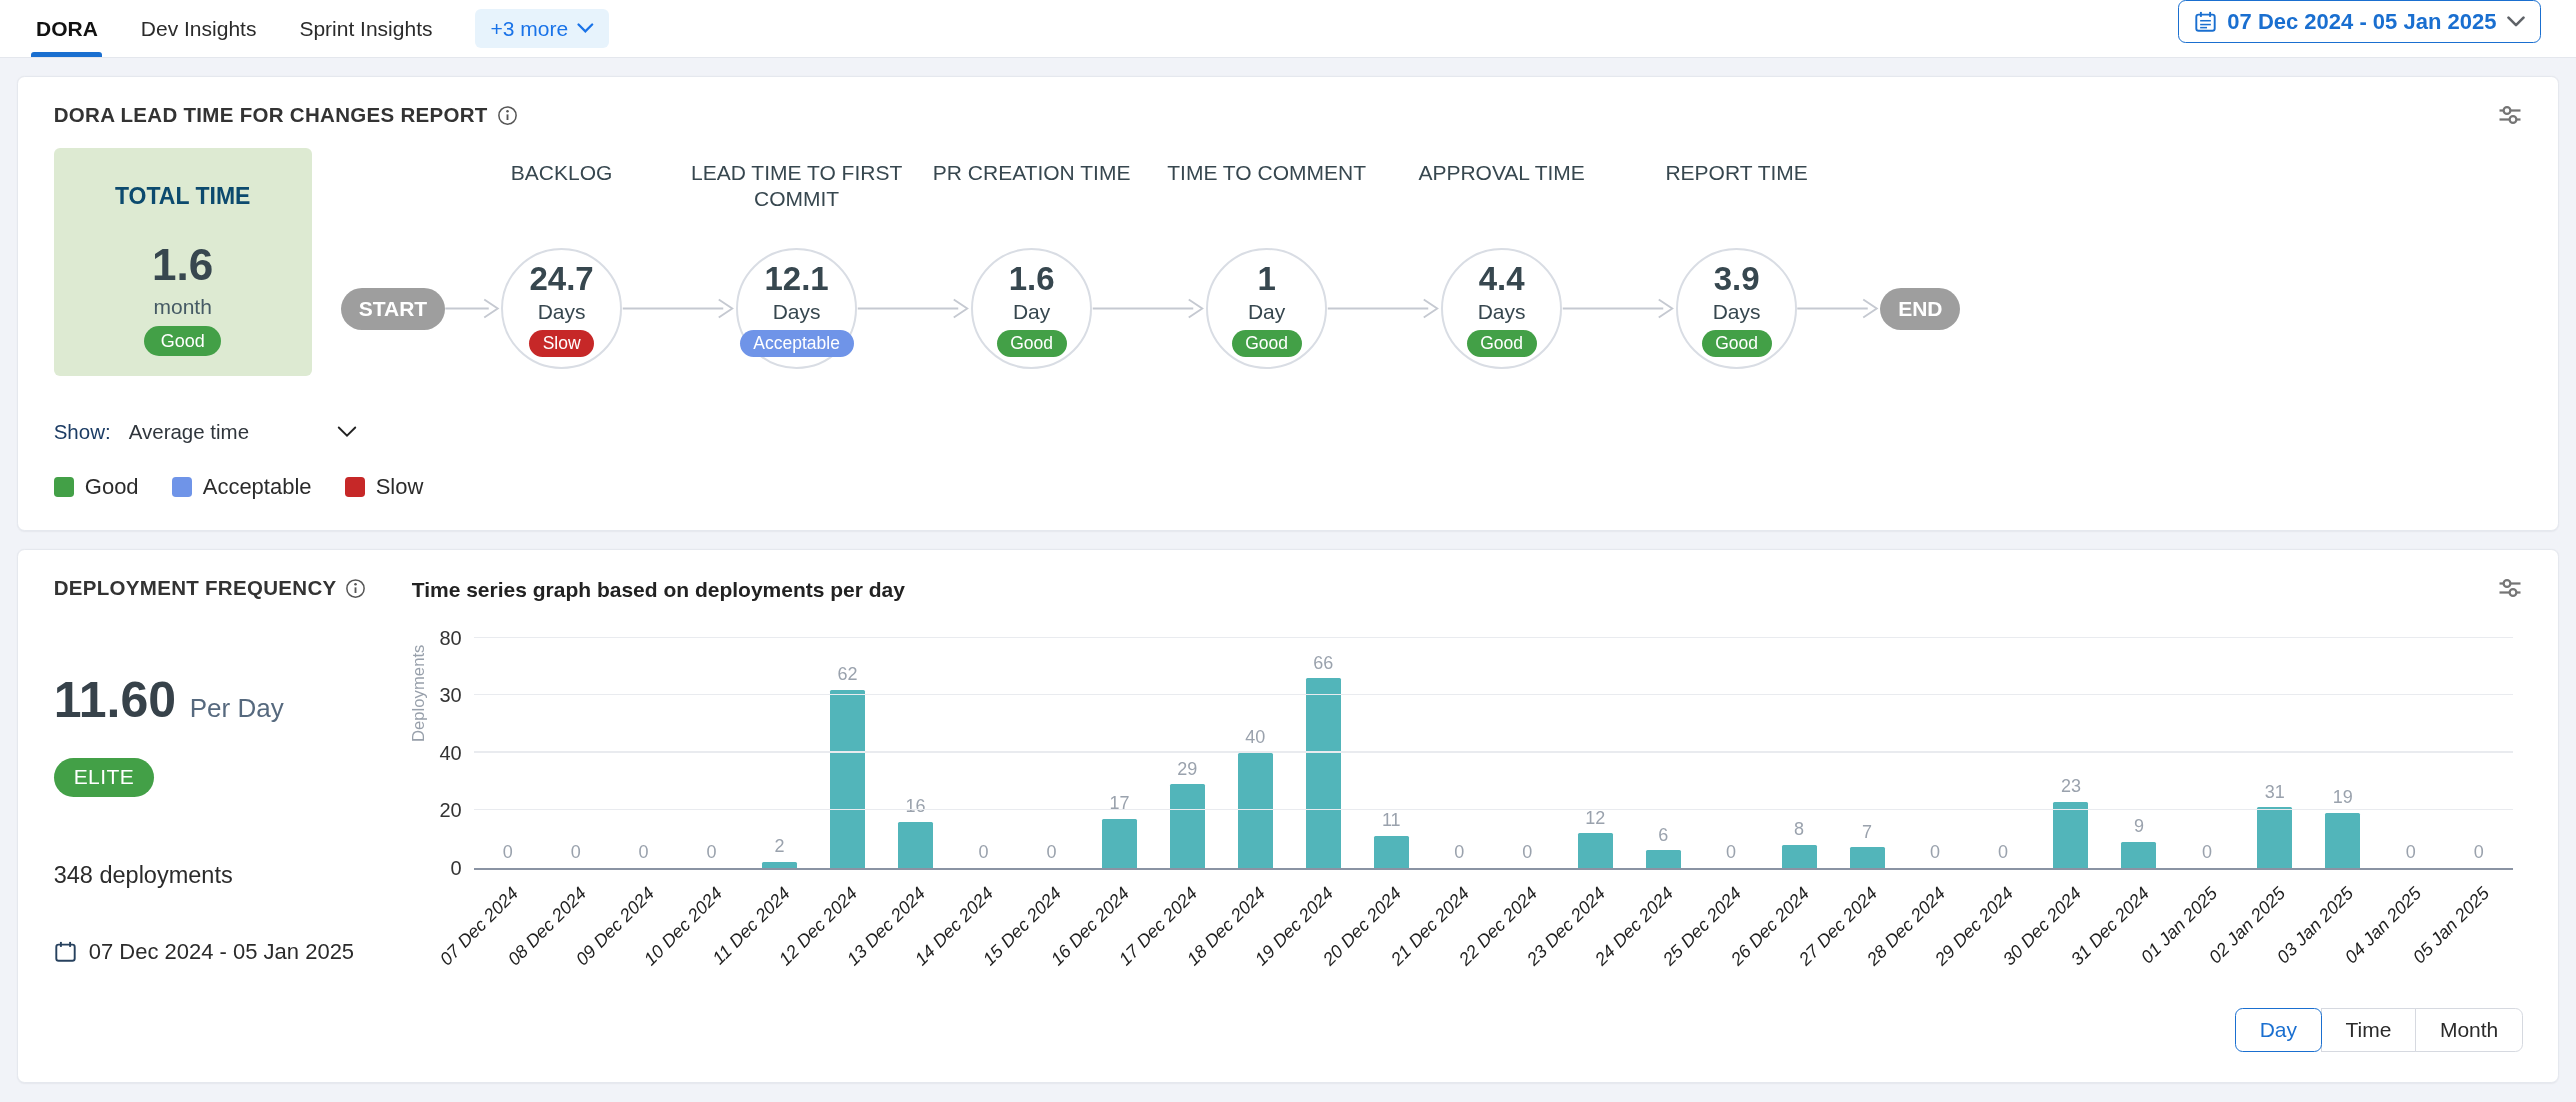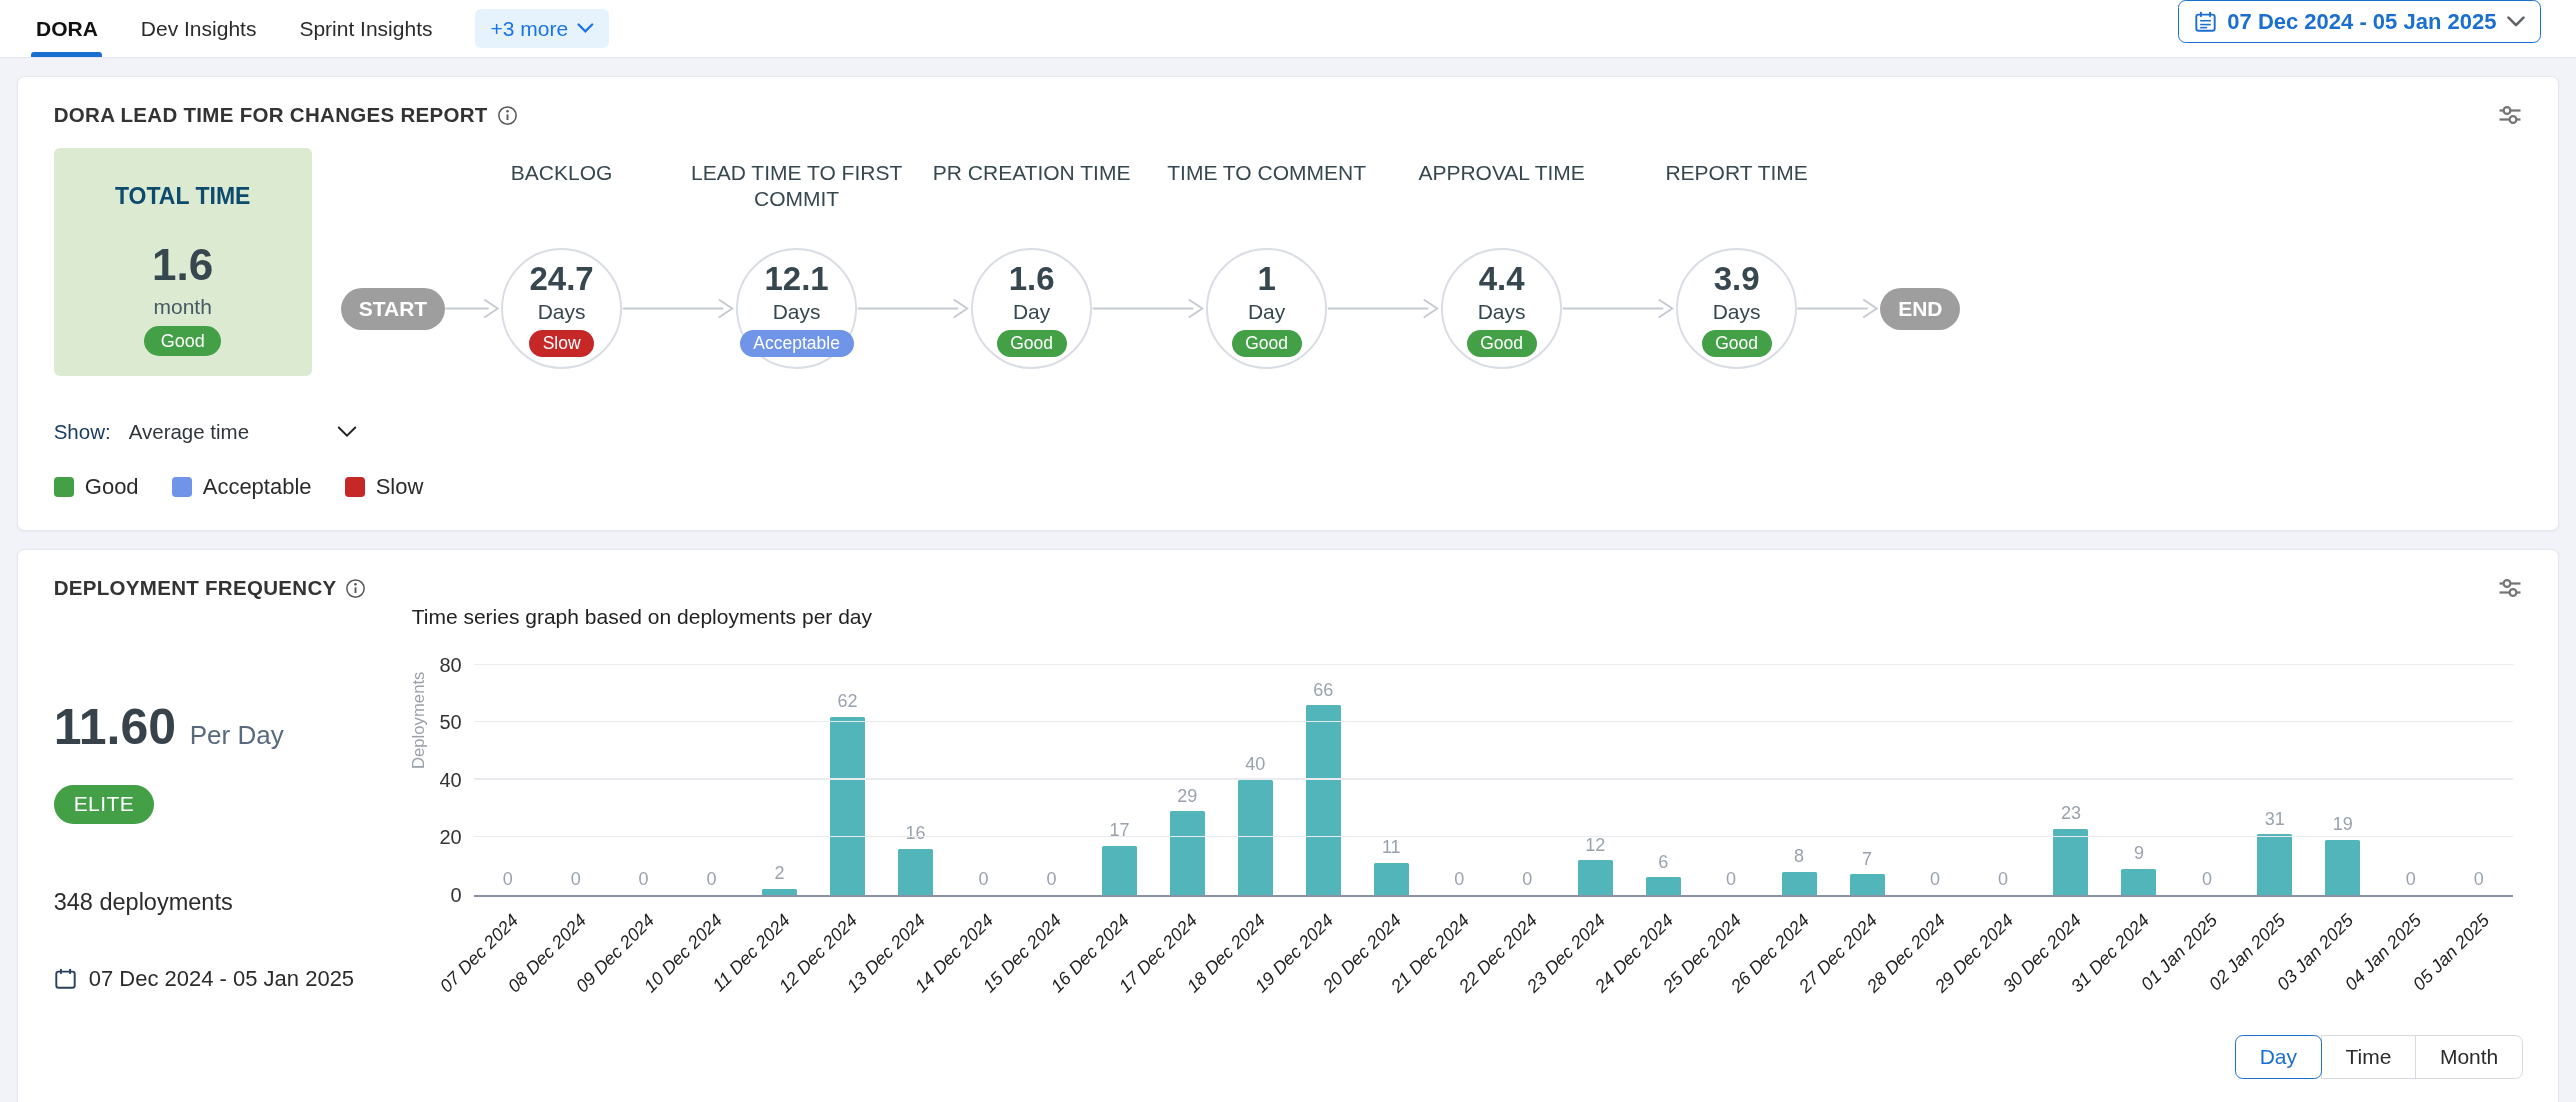--- a/index.html
+++ b/index.html
@@ -61,21 +61,21 @@
   .show-select { display: flex; align-items: center; justify-content: space-between; width: 228px;
                  margin-left: 18px; cursor: pointer; color: #30363c; }
   .legend { display: flex; align-items: center; gap: 33px; margin-top: 30px; }
   .legend-item { display: flex; align-items: center; gap: 10.6px; font-size: 22px; color: #2b2b2b; }
   .swatch { width: 20.5px; height: 20.5px; border-radius: 3.8px; }
   .swatch.good { background: #43a047; } .swatch.acceptable { background: #6f94e8; } .swatch.slow { background: #c62828; }
 
   
   .dep-head { display: flex; align-items: flex-start; }
   .dep-title-wrap { width: 358px; flex-shrink: 0; }
-  .dep-subtitle { font-size: 21px; font-weight: 400; color: #222; flex: 1; padding-top: 1.5px; margin-top: 27px; }
+  .dep-subtitle { font-size: 21px; font-weight: 700; color: #222; flex: 1; padding-top: 1.5px; }
   .dep-body { display: flex; margin-top: 26px; }
   .dep-stats { width: 355px; flex-shrink: 0; padding-top: 43px; }
   .rate-row { display: flex; align-items: baseline; gap: 13.7px; }
   .rate-value { font-size: 50px; font-weight: 600; color: #37424a; }
   .rate-unit { font-size: 26px; color: #56697e; }
   .tier-pill { display: inline-block; background: #43a047; color: #fff; font-size: 21px; font-weight: 400;
                letter-spacing: 0.4px; padding: 7.6px 20px; border-radius: 758px; margin-top: 29px; }
   .dep-total { font-size: 23.5px; color: #2b2b2b; margin-top: 65px; }
   .dep-dates { display: flex; align-items: center; gap: 12px; font-size: 22px; color: #2b2b2b; margin-top: 50px; }
 
@@ -480,21 +480,21 @@
               <div class="bval">0</div>
               <div class="bar" style="height: 0%; background: rgb(82, 181, 186);"></div>
             </div>
           </div>
       <div class="yt" style="bottom: 0%;">0</div>
           <div class="gl" style="bottom: 25%;"></div>
           <div class="yt" style="bottom: 25%;">20</div>
           <div class="gl" style="bottom: 50%;"></div>
           <div class="yt" style="bottom: 50%;">40</div>
           <div class="gl" style="bottom: 75%;"></div>
-          <div class="yt" style="bottom: 75%;">50</div>
+          <div class="yt" style="bottom: 75%;">30</div>
           <div class="gl" style="bottom: 100%;"></div>
           <div class="yt" style="bottom: 100%;">80</div>
         </div>
       <div class="xlabels">
           <div class="xcell">
             <span>07 Dec 2024</span>
           </div>
           <div class="xcell">
             <span>08 Dec 2024</span>
           </div>

